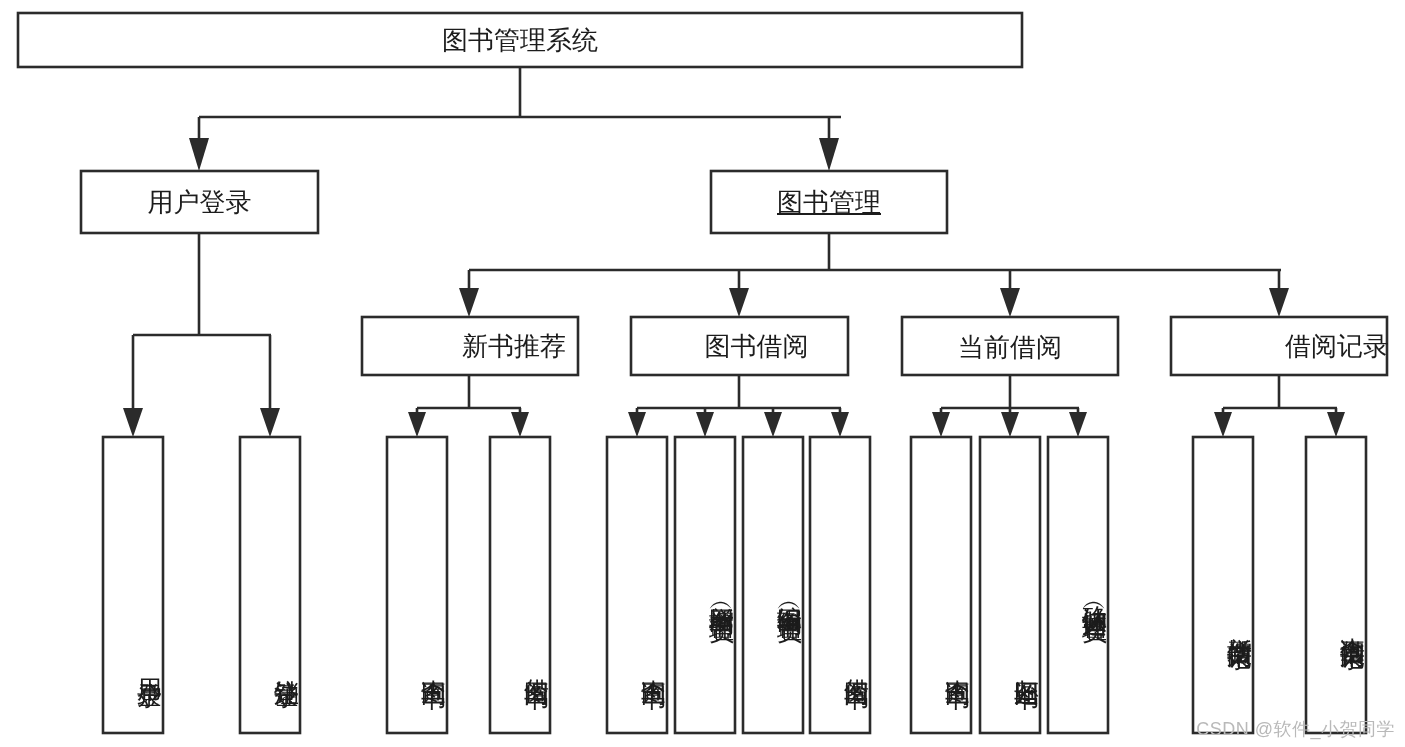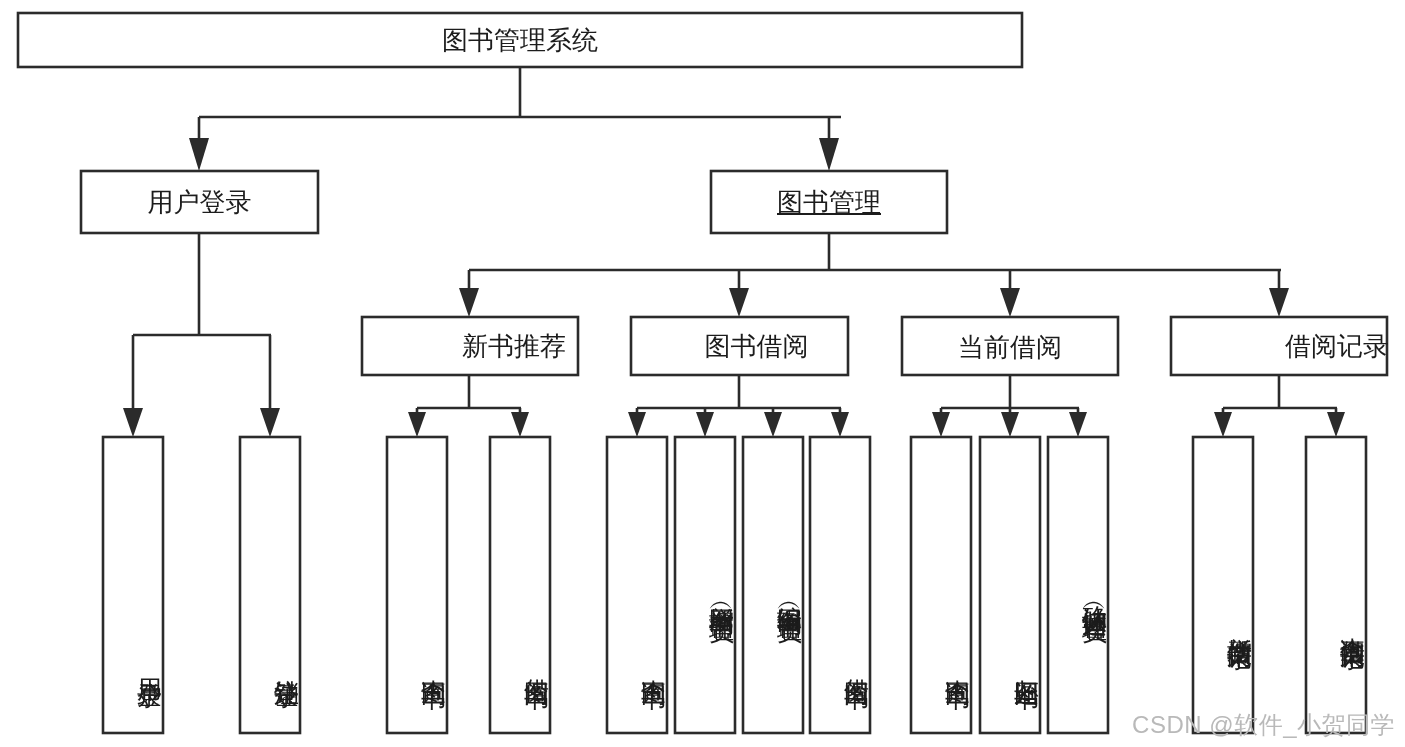--- a/index.html
+++ b/index.html
@@ -65,21 +65,21 @@
     align-items: center;
     justify-content: center;
     white-space: nowrap;
     pointer-events: none;
   }
   #watermark {
     position: absolute;
     right: 10px;
     bottom: 6px;
     font-family: "Liberation Sans", "DejaVu Sans", sans-serif;
-    font-size: 24px;
+    font-size: 18px;
     color: #b9b9b9;
     letter-spacing: 0.5px;
     user-select: none;
     pointer-events: none;
   }
 </style>
 </head>
 <body>
 
 <div id="diagram-root">

